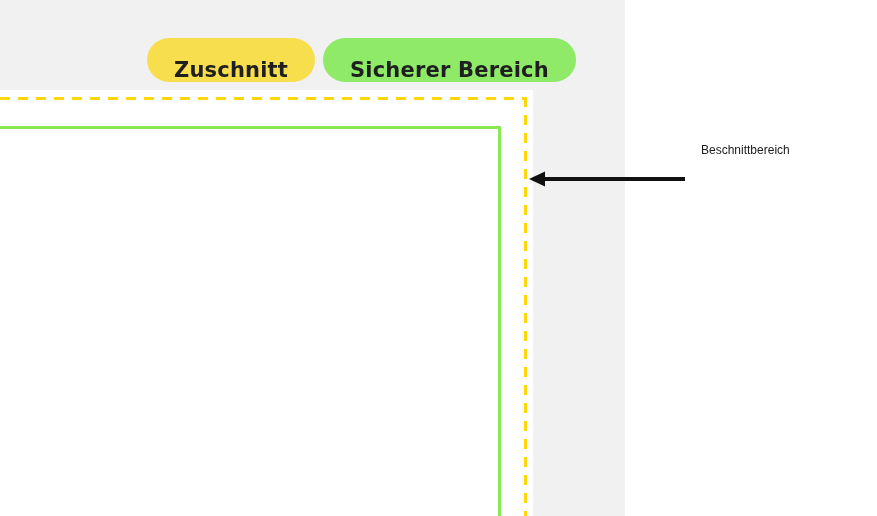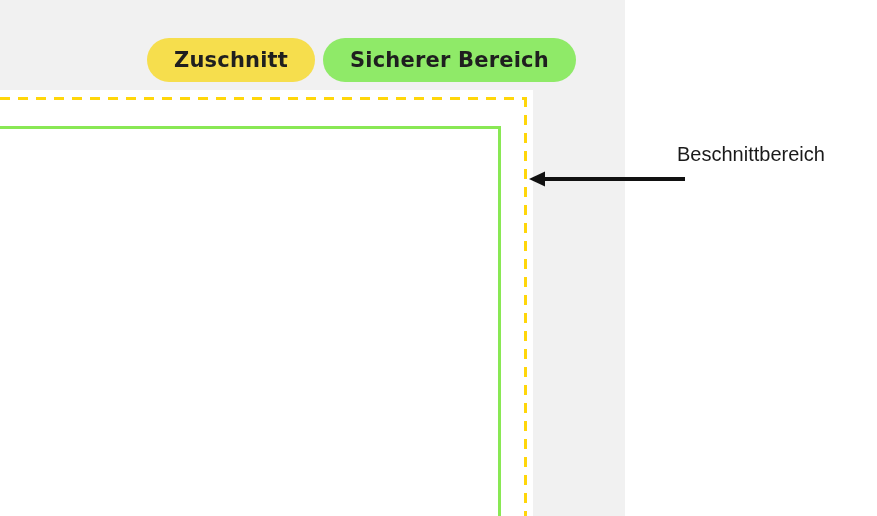--- a/index.html
+++ b/index.html
@@ -49,40 +49,40 @@
     background:var(--safe);
   }
   .safe-line-right{
     position:absolute;left:498px;top:126px;
     width:3px;height:390px;
     background:var(--safe);
   }
   
   .pill{
     position:absolute;top:38px;height:44px;
-    display:flex;align-items:center;justify-content:center;
+    display:flex;align-items:flex-end;justify-content:center;
     padding:0 27px;
     border-radius:22px;
     font-family:"DejaVu Sans", sans-serif;
     font-weight:700;
     font-size:21px;
     letter-spacing:0.2px;
     white-space:nowrap;
     color:var(--text);
     box-sizing:border-box;
   }
   .pill-trim{left:147px;min-width:145px;background:var(--trim_badge);}
   .pill-safe{left:323px;min-width:218px;background:var(--safe_badge);}
   
   .annotation-arrow{
     position:absolute;left:528px;top:170px;
   }
   .annotation-label{
-    position:absolute;left:677px;top:143px;
-    font-size:20px;
+    position:absolute;left:701px;top:143px;
+    font-size:12px;
     color:var(--label_text);
     white-space:nowrap;
   }
 </style>
 </head>
 <body>
 
 <div class="editor-panel"></div>
 
 <div class="design-canvas"></div>

